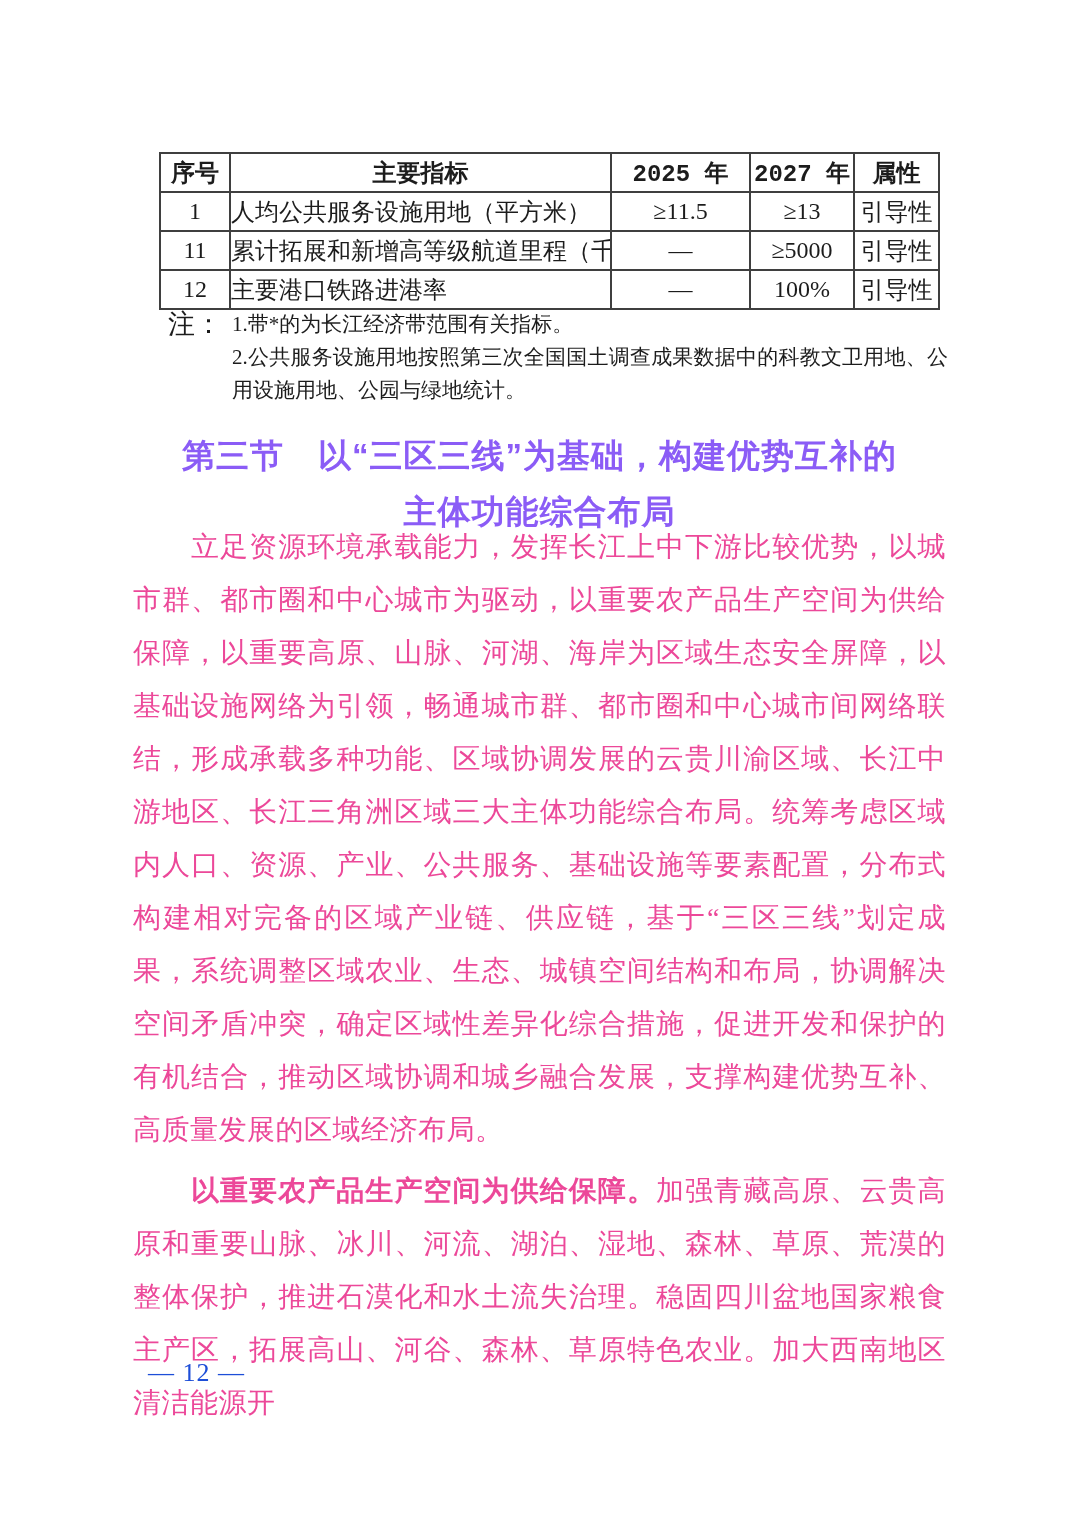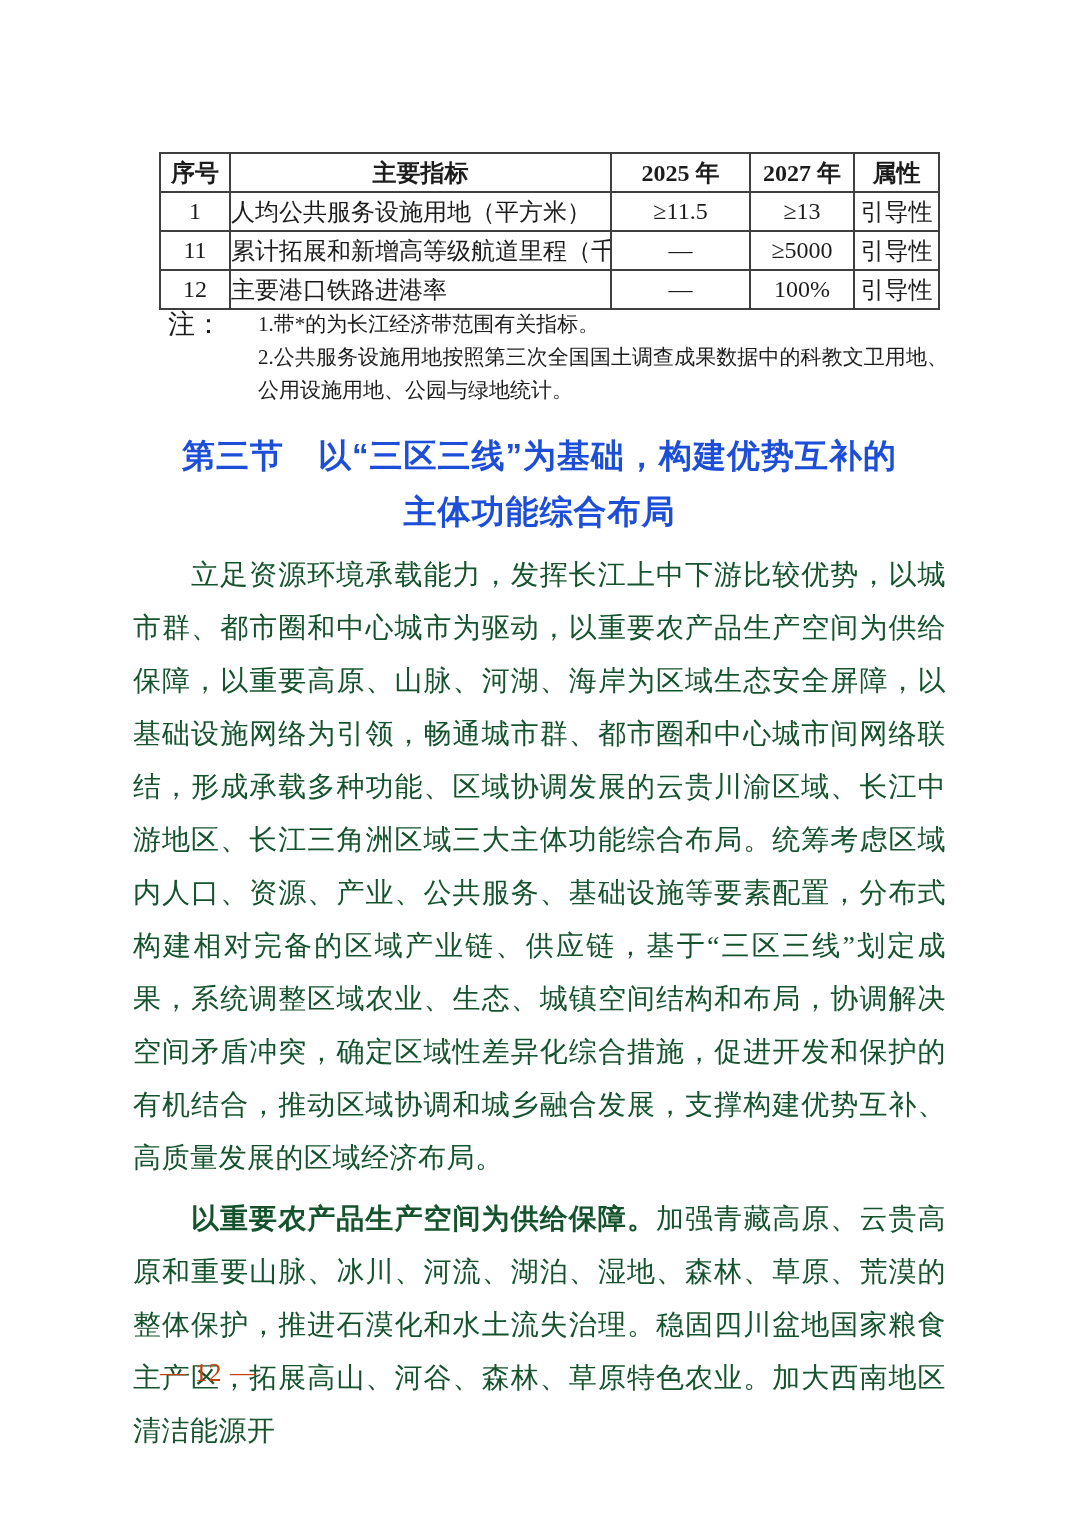--- a/index.html
+++ b/index.html
@@ -29,21 +29,21 @@
   table.indicators th,
   table.indicators td {
     border: 2px solid #3f3f3f;
     font-size: 24px;
     height: 39px;
     text-align: center;
     vertical-align: middle;
     overflow: hidden;
     white-space: nowrap;
   }
-  table.indicators th { font-weight: 700; }
+  table.indicators th { font-weight: 700; font-family: Liberation Mono, monospace; }
   table.indicators td.ind-cell {
     text-align: left;
   }
 
   
   .notes {
     position: absolute;
     left: 168px;
     top: 308px;
     width: 790px;
@@ -55,61 +55,61 @@
     line-height: 33px;
     width: 64px;
     flex: 0 0 64px;
   }
   .notes-items {
     font-size: 21px;
     line-height: 33px;
     width: 716px;
     text-align: justify;
   }
-  .note-item { margin-bottom: 0; margin-left: 26px; }
+  .note-item { margin-bottom: 0; }
 
   
   .section-heading {
     position: absolute;
     left: 133px;
     top: 428px;
     width: 813px;
     text-align: center;
     font-family: "Liberation Sans", "DejaVu Sans", sans-serif;
     font-weight: 700;
     font-size: 33px;
     line-height: 56px;
-    color: #1d4ed8;
+    color: #8b5cf6;
     letter-spacing: 1px;
   }
 
   
   .body-text {
     position: absolute;
     left: 133px;
-    top: 548px;
+    top: 520px;
     width: 813px;
     font-size: 28px;
     line-height: 53px;
     letter-spacing: 0.5px;
     text-align: justify;
-    color: #14532d;
+    color: #ec4899;
   }
   .body-text p { text-indent: 58px; margin: 0; }
   .body-text p + p { margin-top: 8px; }
   .para-lead { font-weight: 700; }
 
   
   .page-footer {
     position: absolute;
-    left: 160px;
+    left: 148px;
     top: 1358px;
     font-size: 26px;
     letter-spacing: 1px;
-    color: #c2410c;
+    color: #1d4ed8;
   }
 </style>
 </head>
 <body>
 
 <div class="page">
 
   <div class="table-wrap">
     <table class="indicators">
       <colgroup>

